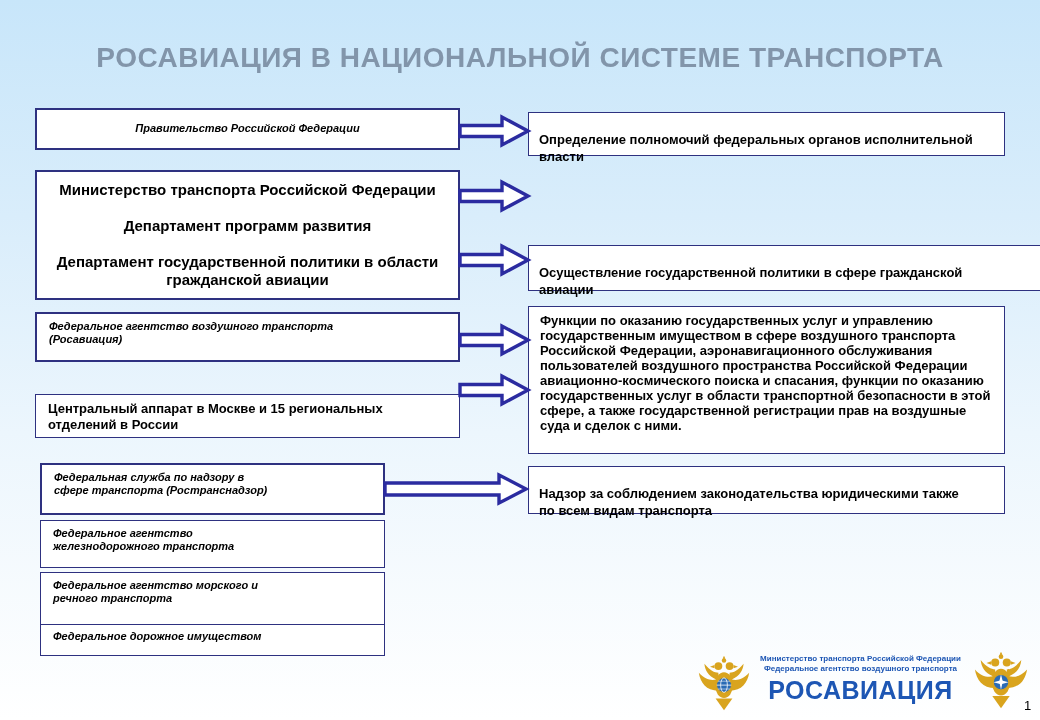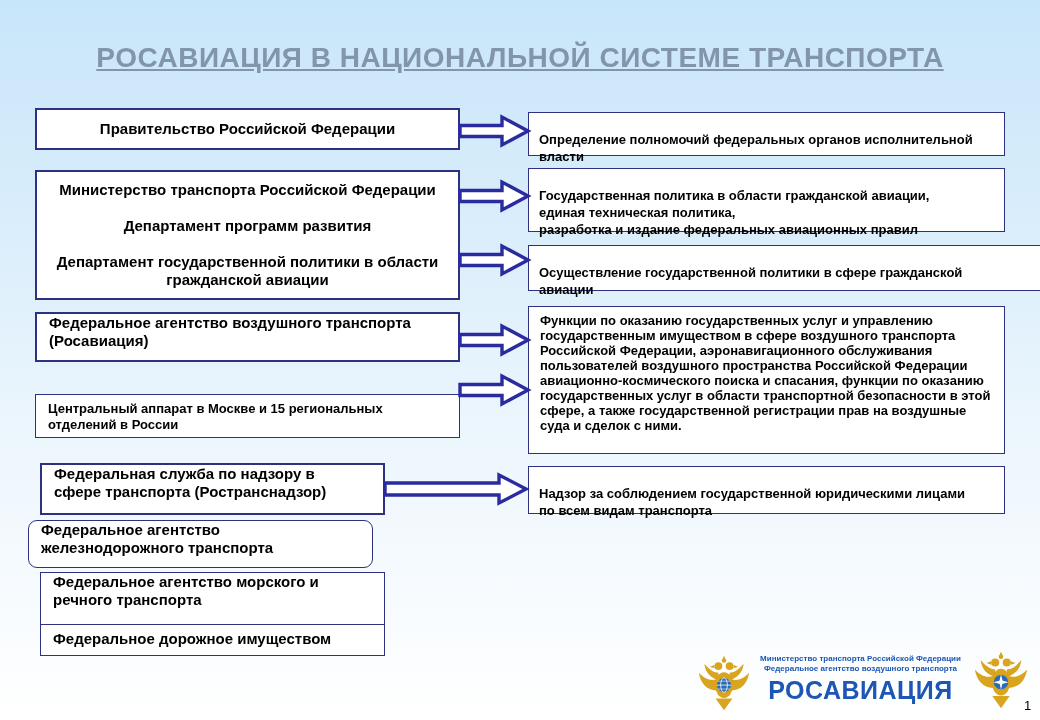--- a/index.html
+++ b/index.html
@@ -9,30 +9,29 @@
     background: linear-gradient(180deg,
       var(--background-top, #c8e6fa) 0%,
       #d9edfb 30%,
       #ecf6fd 60%,
       var(--background-bottom, #ffffff) 100%);
   }
   .title {
     position:absolute; top:42px; left:0; width:100%;
     text-align:center; font-size:28px; font-weight:bold; letter-spacing:.5px;
     color: var(--title-text, #8295aa);
-    text-decoration: underline;
   }
   .box {
     position:absolute; background:#ffffff; box-sizing:border-box;
     border:2px solid var(--box-border, #2e3180);
     color:#000; font-weight:bold; z-index:1;
   }
   .thin { border-width:1.5px; }
   .pre { white-space:pre-line; }
-  .left-big  { font-size:15px; line-height:1.2; padding:0 12px; }
+  .left-big  { font-size:11px; line-height:1.2; padding:6px 12px;font-style:italic; }
   .centered  { display:flex; align-items:center; justify-content:center; text-align:center; }
   .left-sm   { font-size:13px; line-height:1.25; padding:6px 12px; }
   .fn        { font-size:13px; line-height:1.3; padding:19px 10px; }
   .fn-big    { font-size:13px; line-height:1.155; padding:6px 11px; }
   .ministry  { display:flex; flex-direction:column; justify-content:space-between;
                align-items:center; text-align:center; font-size:15px; line-height:1.2;
                padding:9px 12px; }
   .arrow { position:absolute; z-index:2; }
   .arrow polygon { fill:#ffffff; stroke:var(--arrow-outline, #2b2ba0); stroke-width:3.4; }
   .logo-area { position:absolute; left:688px; top:650px; width:340px; height:68px; }
@@ -56,23 +55,20 @@
     <polygon points="2,11.5 44,11.5 44,3 70,17 44,31 44,22.5 2,22.5"></polygon>
   </svg>
   <div class="box thin fn pre" style="left:528px; top:112px; width:477px; height:44px;">Определение полномочий  федеральных органов исполнительной
 власти</div>
 
   <div class="box ministry" style="left:35px; top:170px; width:425px; height:130px;">
     <div>Министерство транспорта Российской Федерации</div>
     <div>Департамент программ развития</div>
     <div>Департамент государственной политики в области гражданской авиации</div>
   </div>
-  <div class="box thin fn pre" style="left:528px; top:168px; width:477px; height:64px;">Государственная политика в области гражданской авиации,
-единая техническая политика,
-разработка и издание федеральных авиационных правил</div>
   <svg class="arrow" style="left:458px; top:179px;" width="74" height="34" viewBox="0 0 74 34">
     <polygon points="2,11.5 44,11.5 44,3 70,17 44,31 44,22.5 2,22.5"></polygon>
   </svg>
   <div class="box thin fn pre" style="left:528px; top:245px; width:574px; height:46px;">Осуществление  государственной политики в сфере гражданской
 авиации</div>
   <svg class="arrow" style="left:458px; top:243px;" width="74" height="34" viewBox="0 0 74 34">
     <polygon points="2,11.5 44,11.5 44,3 70,17 44,31 44,22.5 2,22.5"></polygon>
   </svg>
 
   <div class="box left-big pre" style="left:35px; top:312px; width:425px; height:50px;">Федеральное агентство воздушного транспорта
@@ -85,24 +81,24 @@
   </svg>
   <svg class="arrow" style="left:458px; top:373px;" width="74" height="34" viewBox="0 0 74 34">
     <polygon points="2,11.5 44,11.5 44,3 70,17 44,31 44,22.5 2,22.5"></polygon>
   </svg>
 
   <div class="box left-big pre" style="left:40px; top:463px; width:345px; height:52px;">Федеральная служба по надзору в
 сфере транспорта (Ространснадзор)</div>
   <svg class="arrow" style="left:383px; top:471px;" width="147" height="36" viewBox="0 0 147 36">
     <polygon points="2,12 116,12 116,4 143,18 116,32 116,24 2,24"></polygon>
   </svg>
-  <div class="box thin fn pre" style="left:528px; top:466px; width:477px; height:48px;">Надзор за соблюдением государственной юридическими  лицами
+  <div class="box thin fn pre" style="left:528px; top:466px; width:477px; height:48px;">Надзор за соблюдением законодательства юридическими  также
 по всем видам транспорта</div>
 
-  <div class="box thin left-big pre" style="left:28px; top:520px; width:345px; height:48px;border-radius:9px;">Федеральное агентство
+  <div class="box thin left-big pre" style="left:40px; top:520px; width:345px; height:48px;">Федеральное агентство
 железнодорожного транспорта</div>
   <div class="box thin left-big pre" style="left:40px; top:572px; width:345px; height:56px;">Федеральное агентство  морского и
 речного транспорта</div>
   <div class="box thin left-big" style="left:40px; top:624px; width:345px; height:32px; padding-top:5px;">Федеральное дорожное имуществом</div>
 
   <div class="logo-area">
     <svg class="emblem" style="left:8px; top:5px;" width="56" height="58" viewBox="0 0 100 100">
       <g class="gold">
         <path d="M40,62 C18,62 8,48 5,30 C16,42 26,44 36,42 C22,36 16,26 15,14 C25,26 33,30 40,30 Z"></path>
         <path d="M60,62 C82,62 92,48 95,30 C84,42 74,44 64,42 C78,36 84,26 85,14 C75,26 67,30 60,30 Z"></path>

